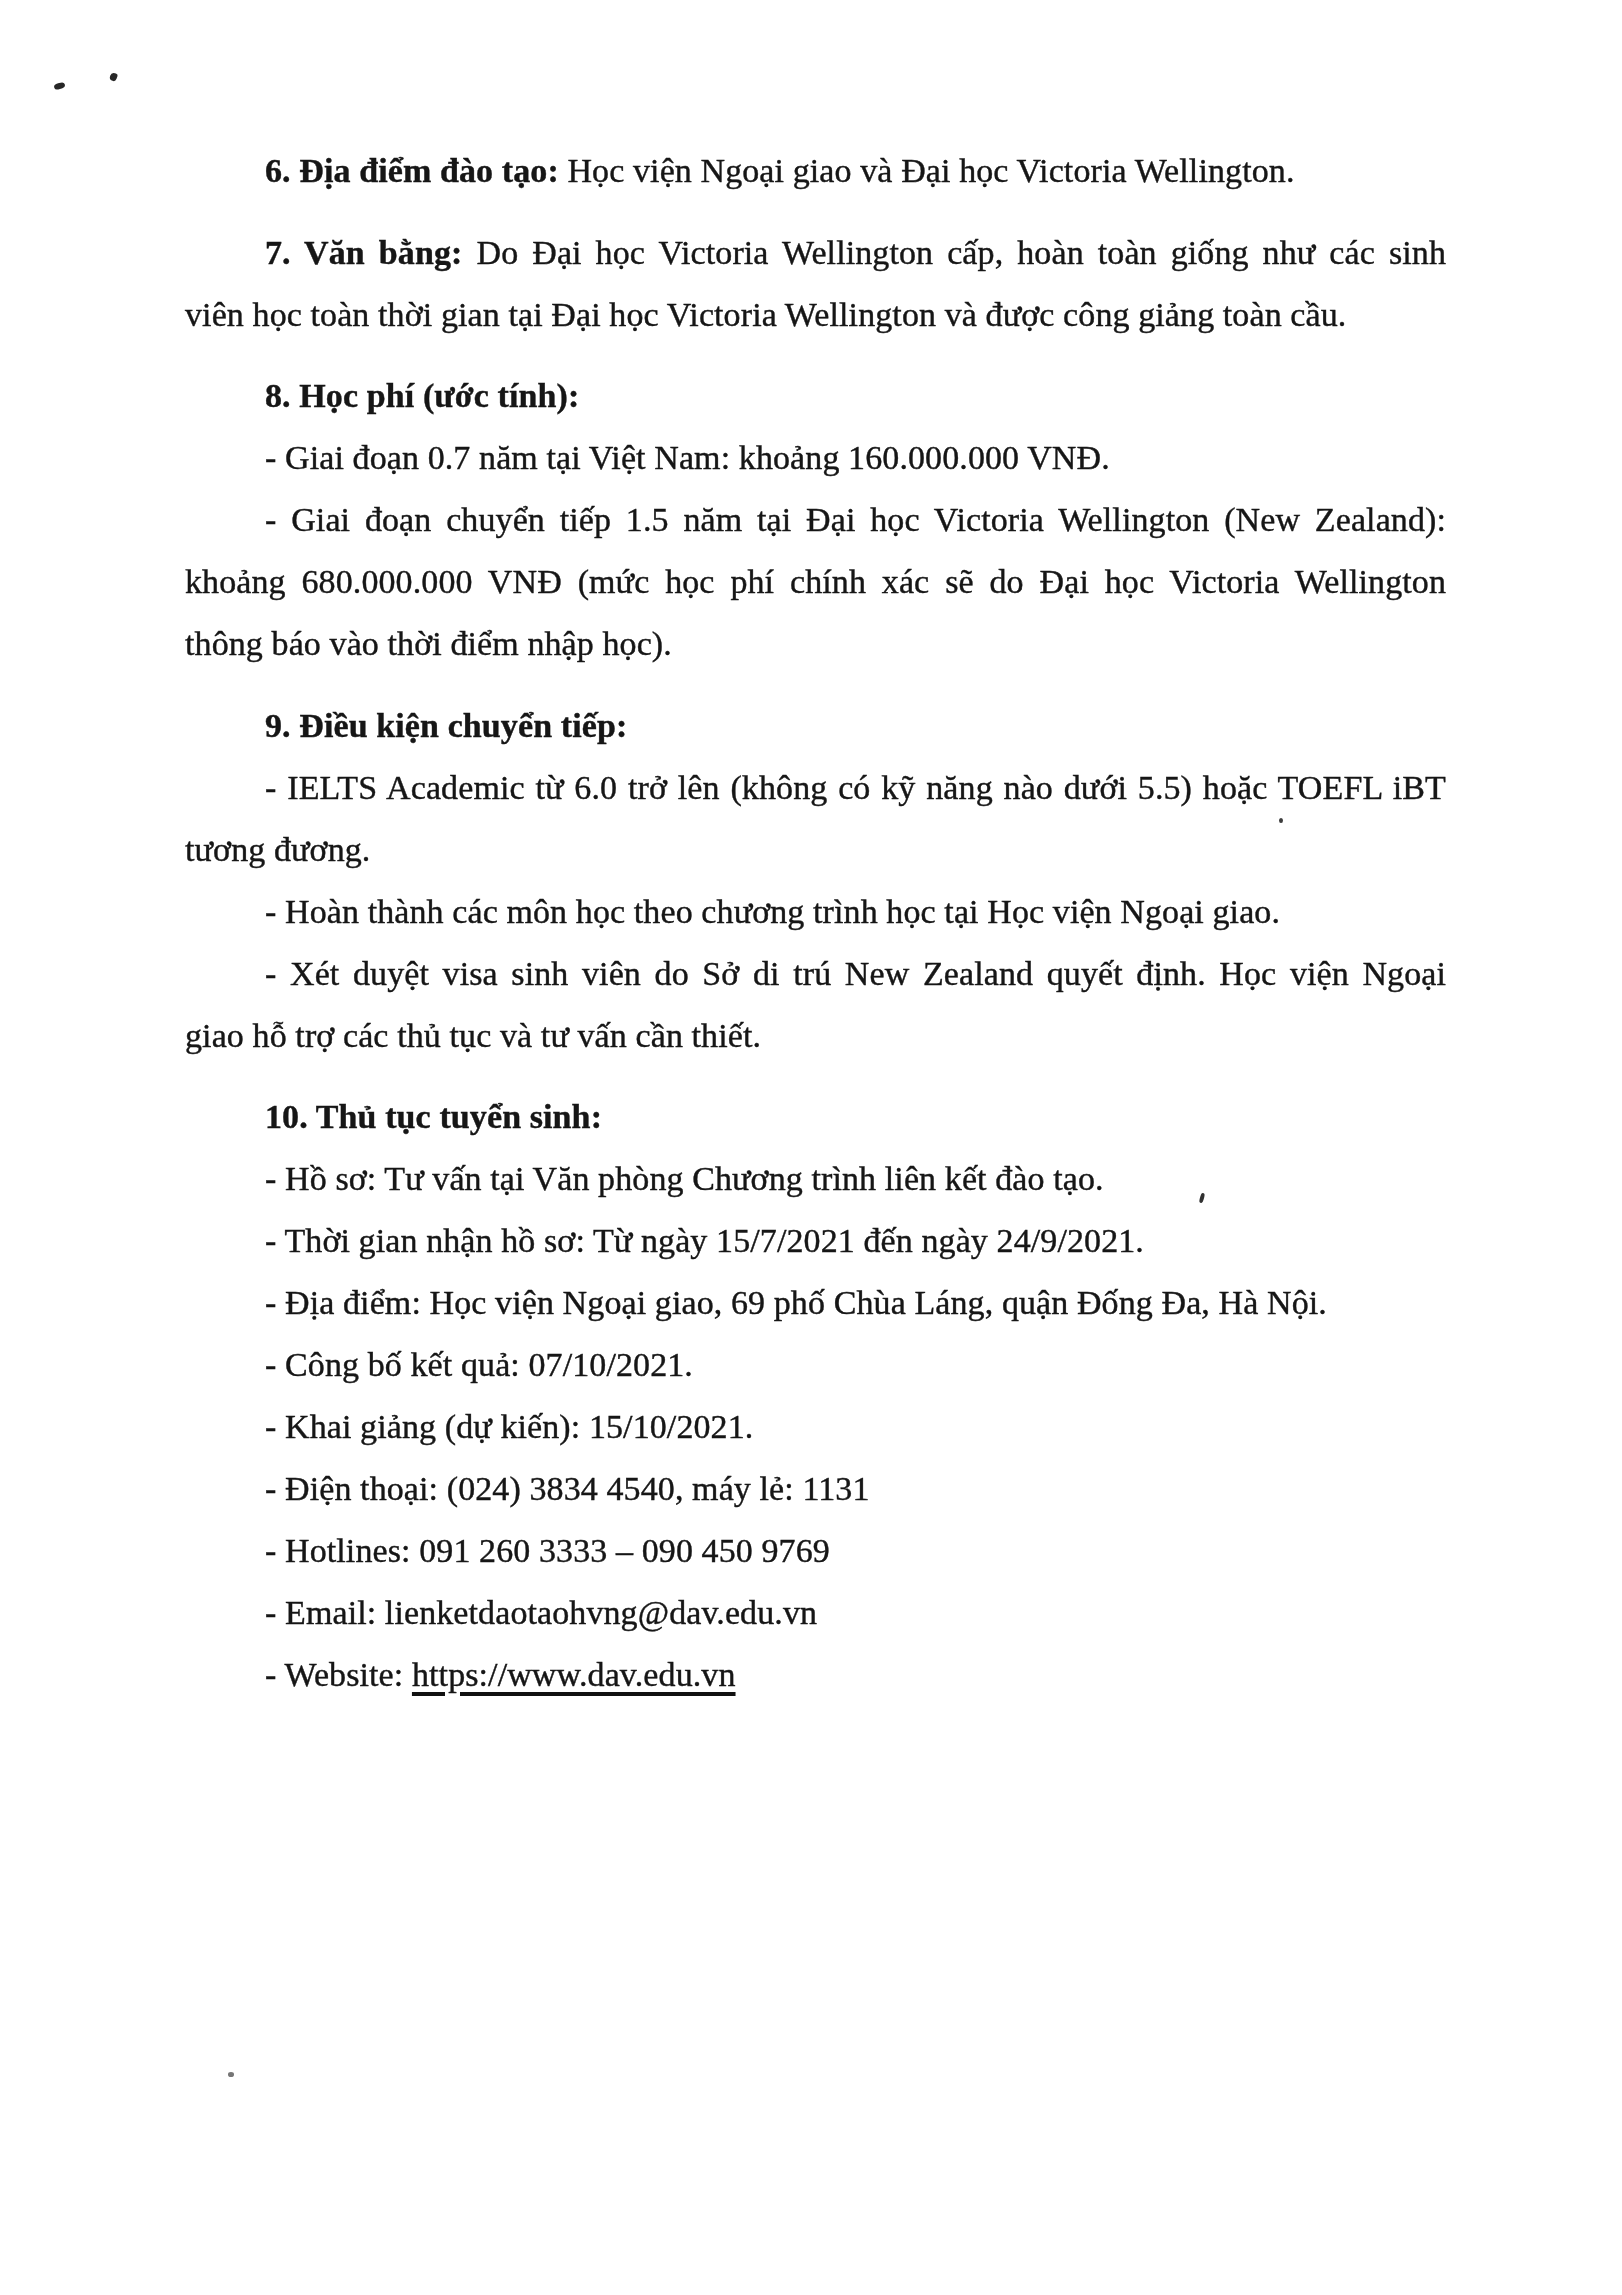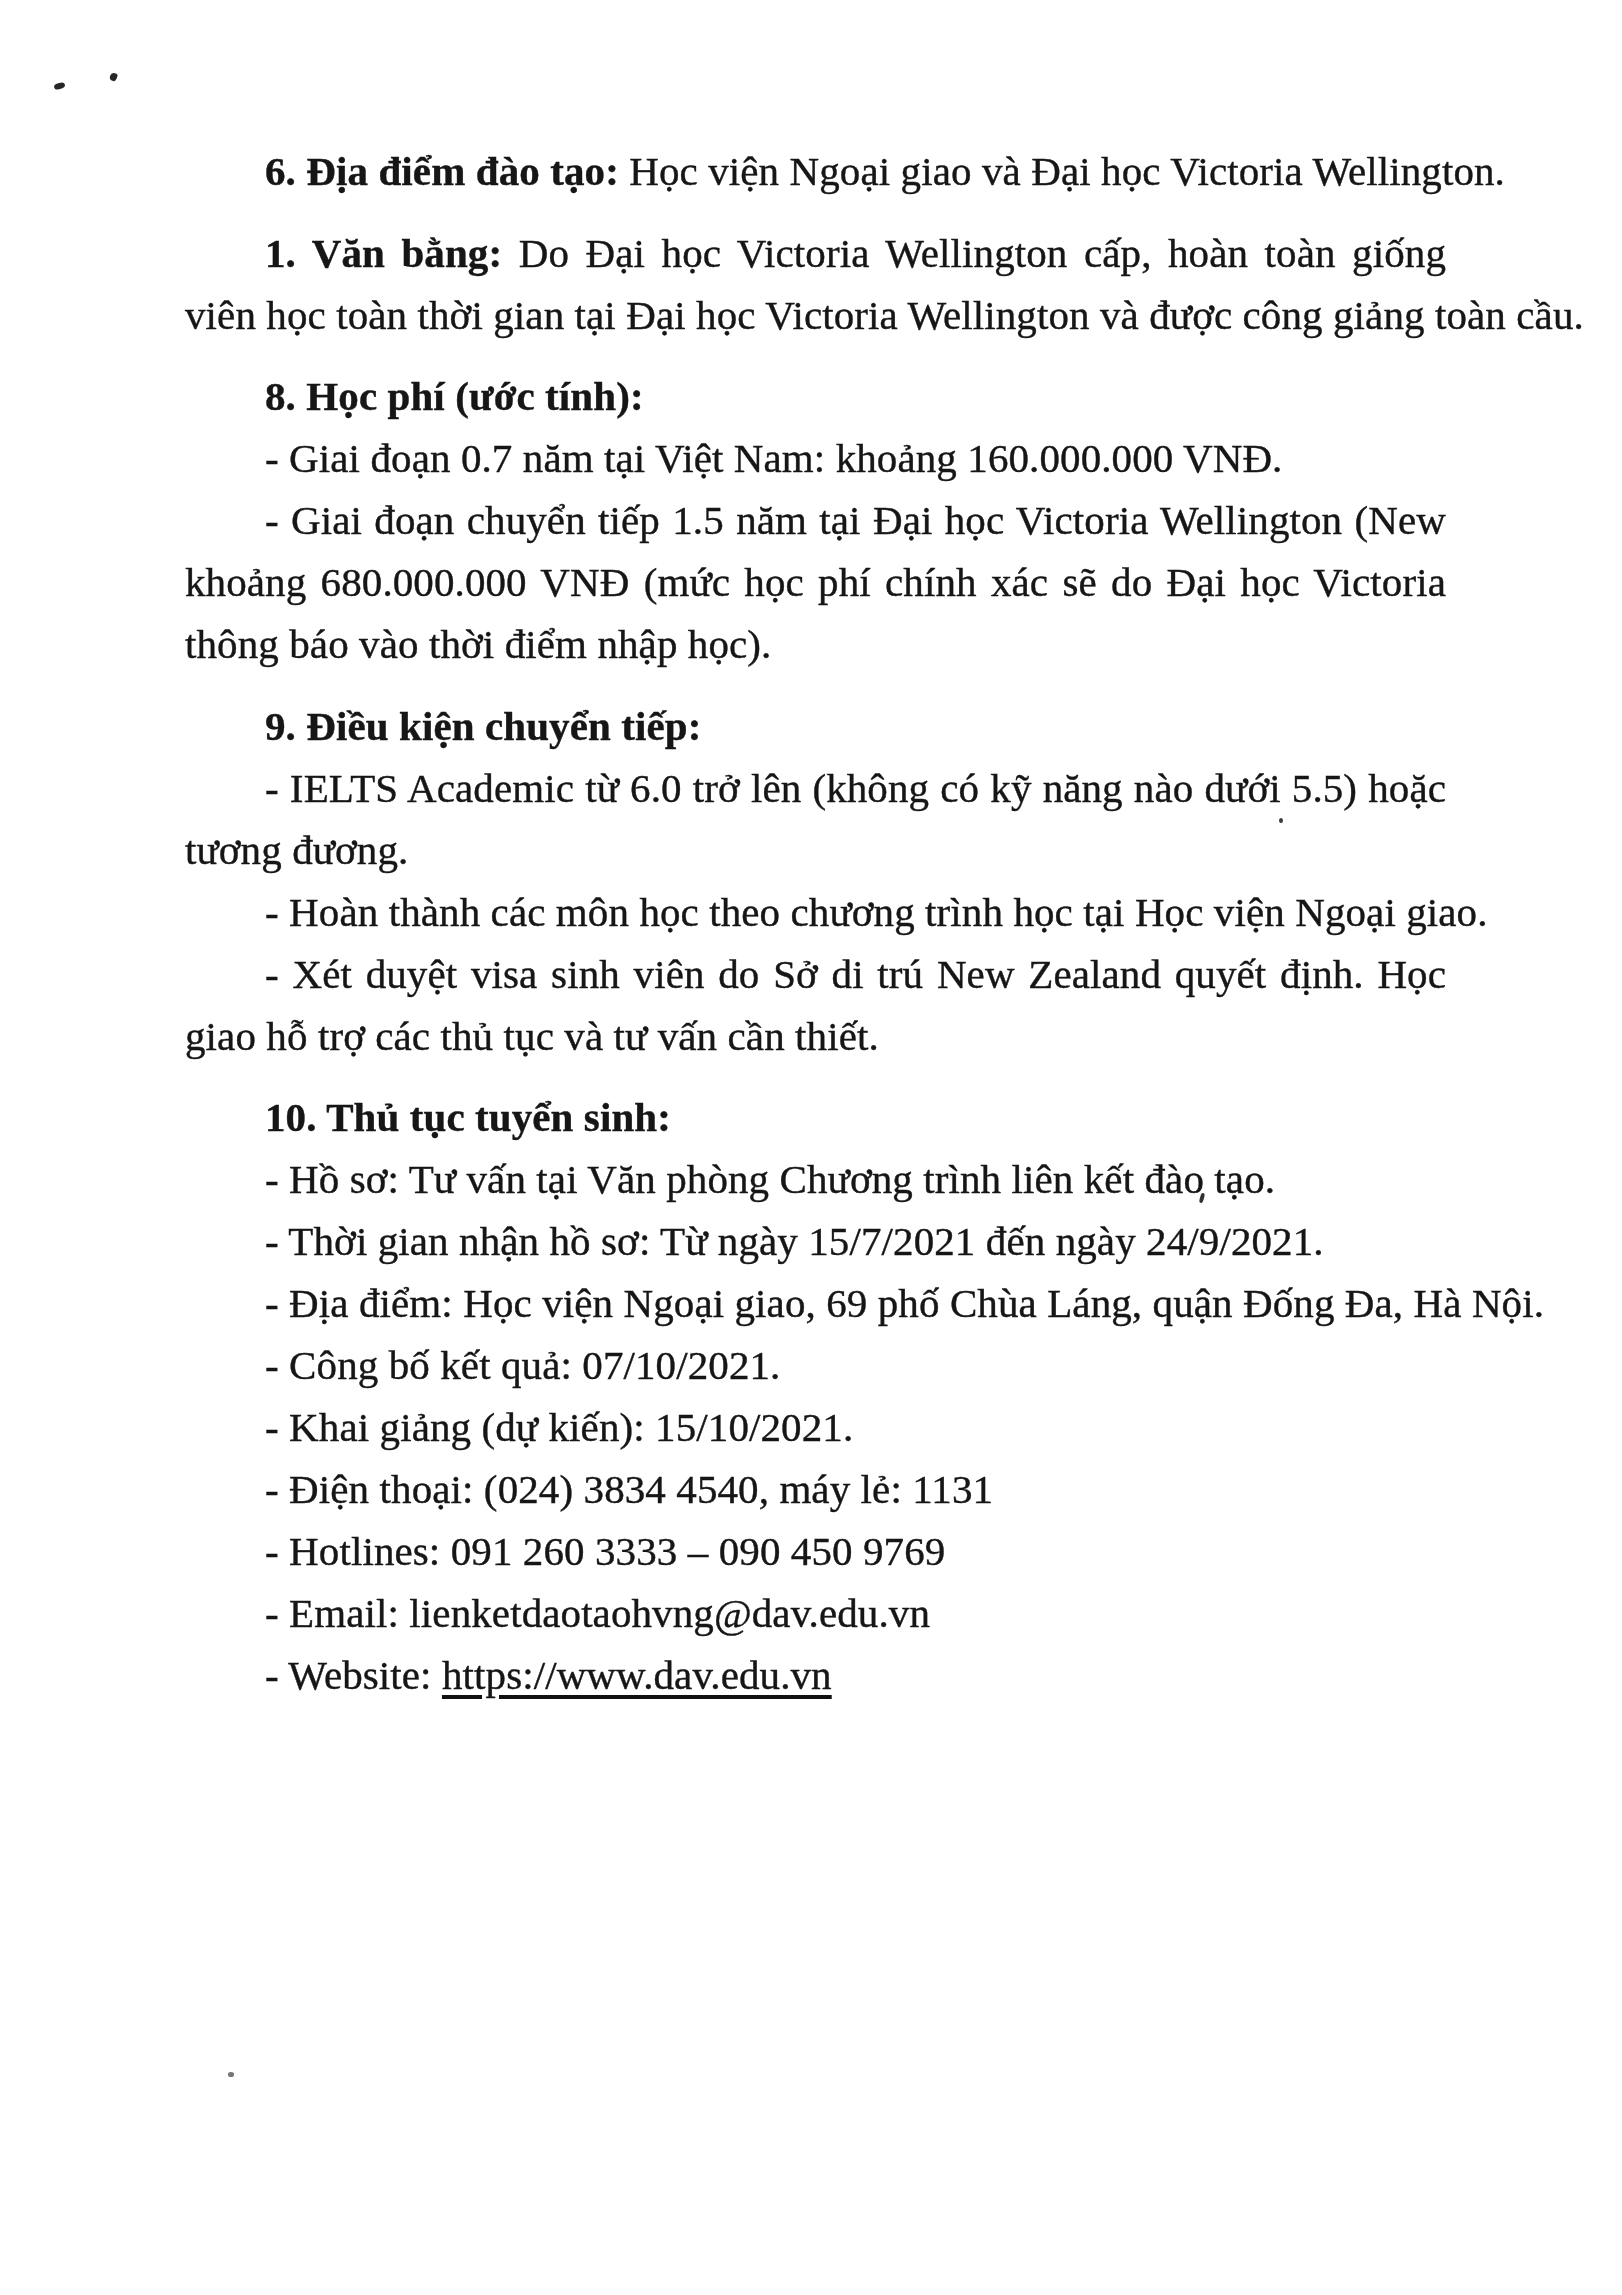--- a/index.html
+++ b/index.html
@@ -19,21 +19,21 @@
   }
   .doc {
     position: absolute;
     left: 185px;
     top: 140px;
     width: 1261px;
   }
   .ln {
     height: 62px;
     line-height: 62px;
-    font-size: 41px;
+    font-size: 34px;
     white-space: nowrap;
     -webkit-text-stroke: 0.4px #161616;
     letter-spacing: 0.1px;
   }
   .ln.ind { text-indent: 80px; }
   .ln.gap { margin-top: 19.6px; }
   .ln.jst {
     white-space: normal;
     text-align: justify;
     overflow: hidden;
@@ -55,21 +55,21 @@
     position: absolute;
     background: #1b1b1b;
   }
 </style>
 </head>
 <body>
 
 <div class="page">
   <div class="doc" id="doc-body">
       <div class="ln ind"><span class="b ">6. Địa điểm đào tạo: </span><span class="">Học viện Ngoại giao và Đại học Victoria Wellington.</span></div>
-      <div class="ln ind jst gap"><span class="b ">1. Văn bằng: </span><span class="">Do Đại học Victoria Wellington cấp, hoàn toàn giống như các sinh</span></div>
+      <div class="ln ind jst gap"><span class="b ">7. Văn bằng: </span><span class="">Do Đại học Victoria Wellington cấp, hoàn toàn giống như các sinh</span></div>
       <div class="ln"><span class="">viên học toàn thời gian tại Đại học Victoria Wellington và được công giảng toàn cầu.</span></div>
       <div class="ln ind gap"><span class="b ">8. Học phí (ước tính):</span></div>
       <div class="ln ind"><span class="">- Giai đoạn 0.7 năm tại Việt Nam: khoảng 160.000.000 VNĐ.</span></div>
       <div class="ln ind jst"><span class="">- Giai đoạn chuyển tiếp 1.5 năm tại Đại học Victoria Wellington (New Zealand):</span></div>
       <div class="ln jst"><span class="">khoảng 680.000.000 VNĐ (mức học phí chính xác sẽ do Đại học Victoria Wellington</span></div>
       <div class="ln"><span class="">thông báo vào thời điểm nhập học).</span></div>
       <div class="ln ind gap"><span class="b ">9. Điều kiện chuyển tiếp:</span></div>
       <div class="ln ind jst"><span class="">- IELTS Academic từ 6.0 trở lên (không có kỹ năng nào dưới 5.5) hoặc TOEFL iBT</span></div>
       <div class="ln"><span class="">tương đương.</span></div>
       <div class="ln ind"><span class="">- Hoàn thành các môn học theo chương trình học tại Học viện Ngoại giao.</span></div>

